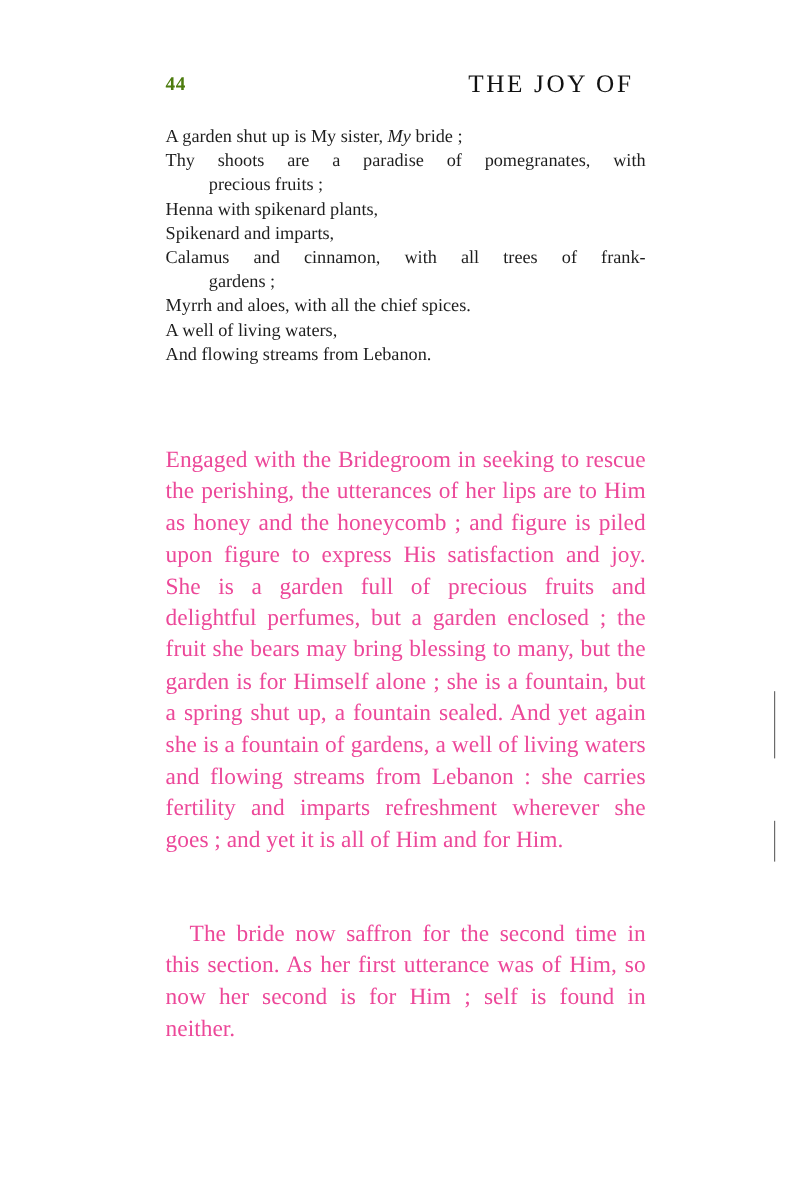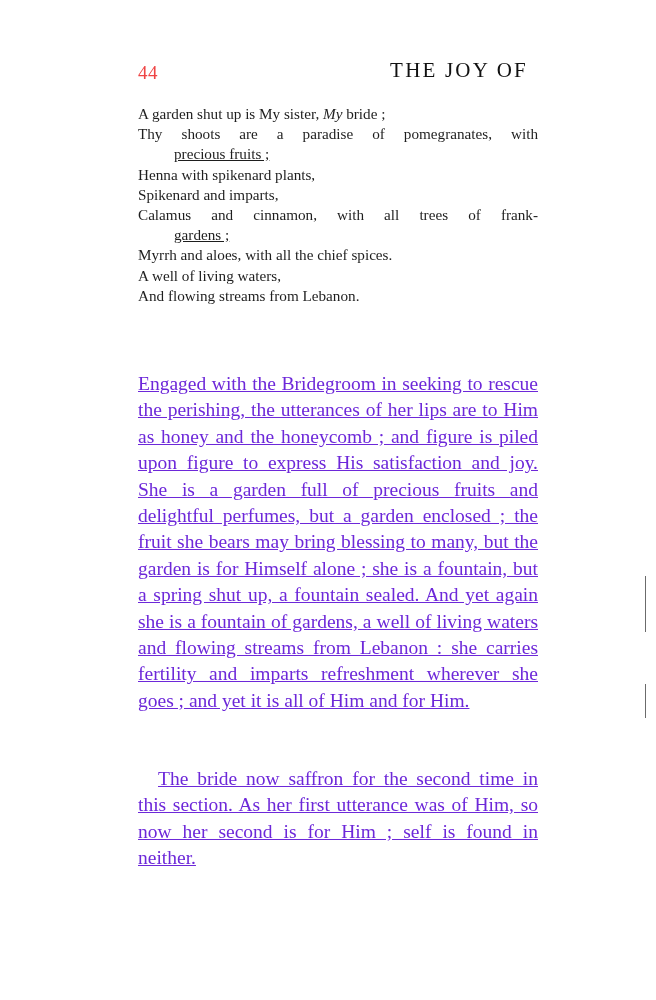--- a/index.html
+++ b/index.html
@@ -24,24 +24,24 @@
     position: absolute;
     top: 58px;
     left: 138px;
     width: 390px;
     height: 26px;
   }
   .page-number {
     position: absolute;
     left: 0;
     top: 4px;
-    font-size: 19px;
-    font-weight: normal;
+    font-size: 16px;
+    font-weight: bold;
     letter-spacing: 0.5px;
-    color: #ef4444;
+    color: #4d7c0f;
   }
   .running-title {
     position: absolute;
     left: 0;
     right: 0;
     top: 0;
     text-align: right;
     font-size: 21px;
     letter-spacing: 2.2px;
     color: #111;
@@ -61,34 +61,32 @@
   }
   .verse-line.justified {
     white-space: normal;
     text-align: justify;
     text-align-last: justify;
   }
   .verse-line.indent {
     padding-left: 36px;
     text-align: left;
     text-align-last: left;
-    text-decoration: underline;
   }
   .verse-line i {
     font-style: italic;
     text-align: center;
   }
   .prose {
     position: absolute;
     left: 138px;
     width: 400px;
     font-size: 19.5px;
     line-height: 26.4px;
-    color: #6d28d9;
-    text-decoration: underline;
+    color: #ec4899;
   }
   .prose p {
     margin: 0;
     text-align: justify;
   }
   .prose p.last-line-left {
     text-align-last: left;
   }
   .prose p.indented {
     text-indent: 20px;

